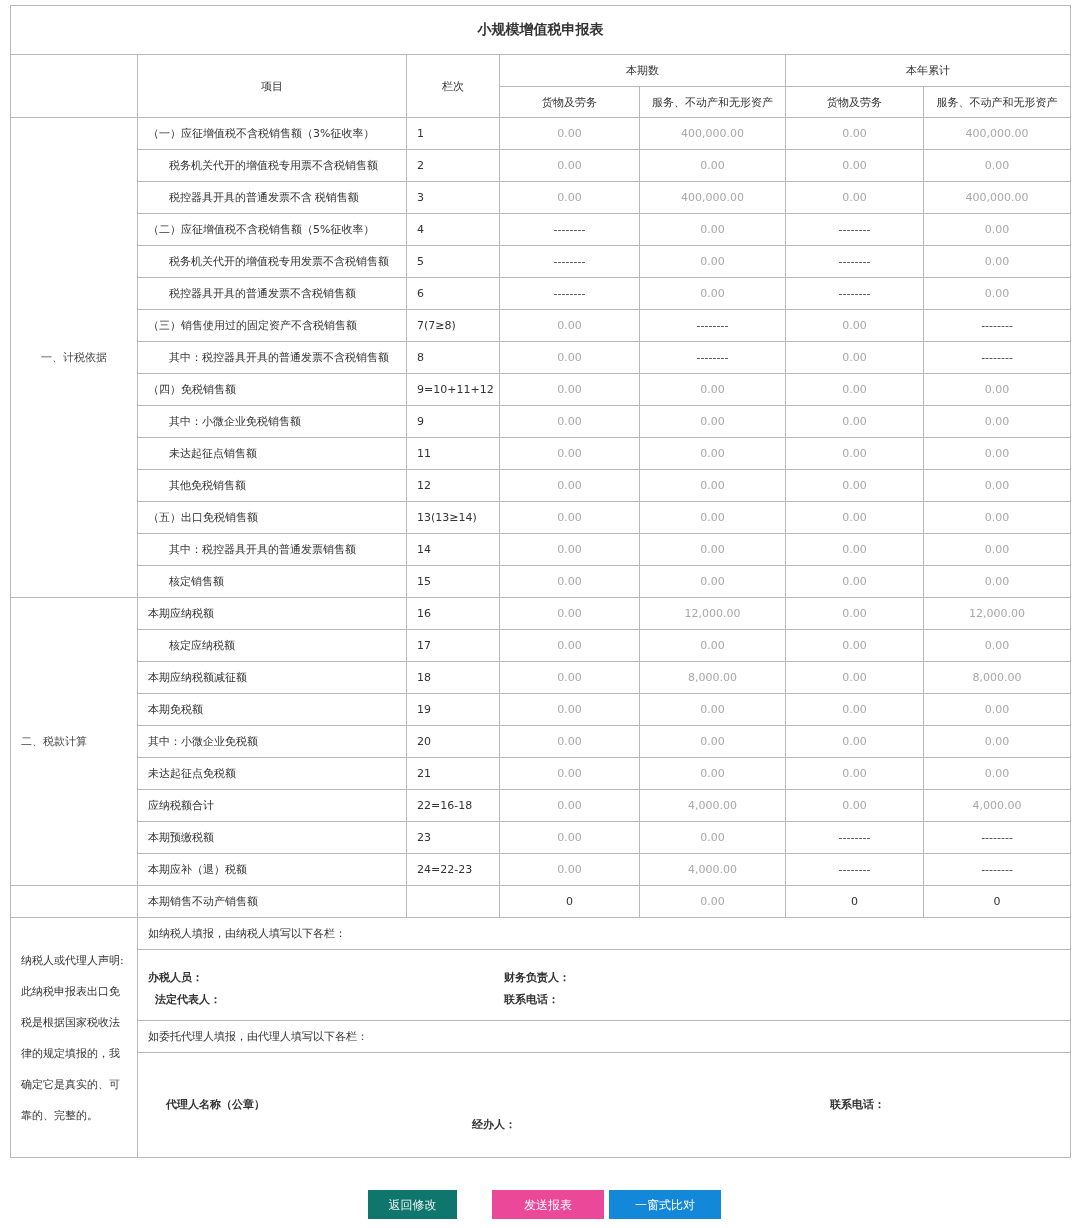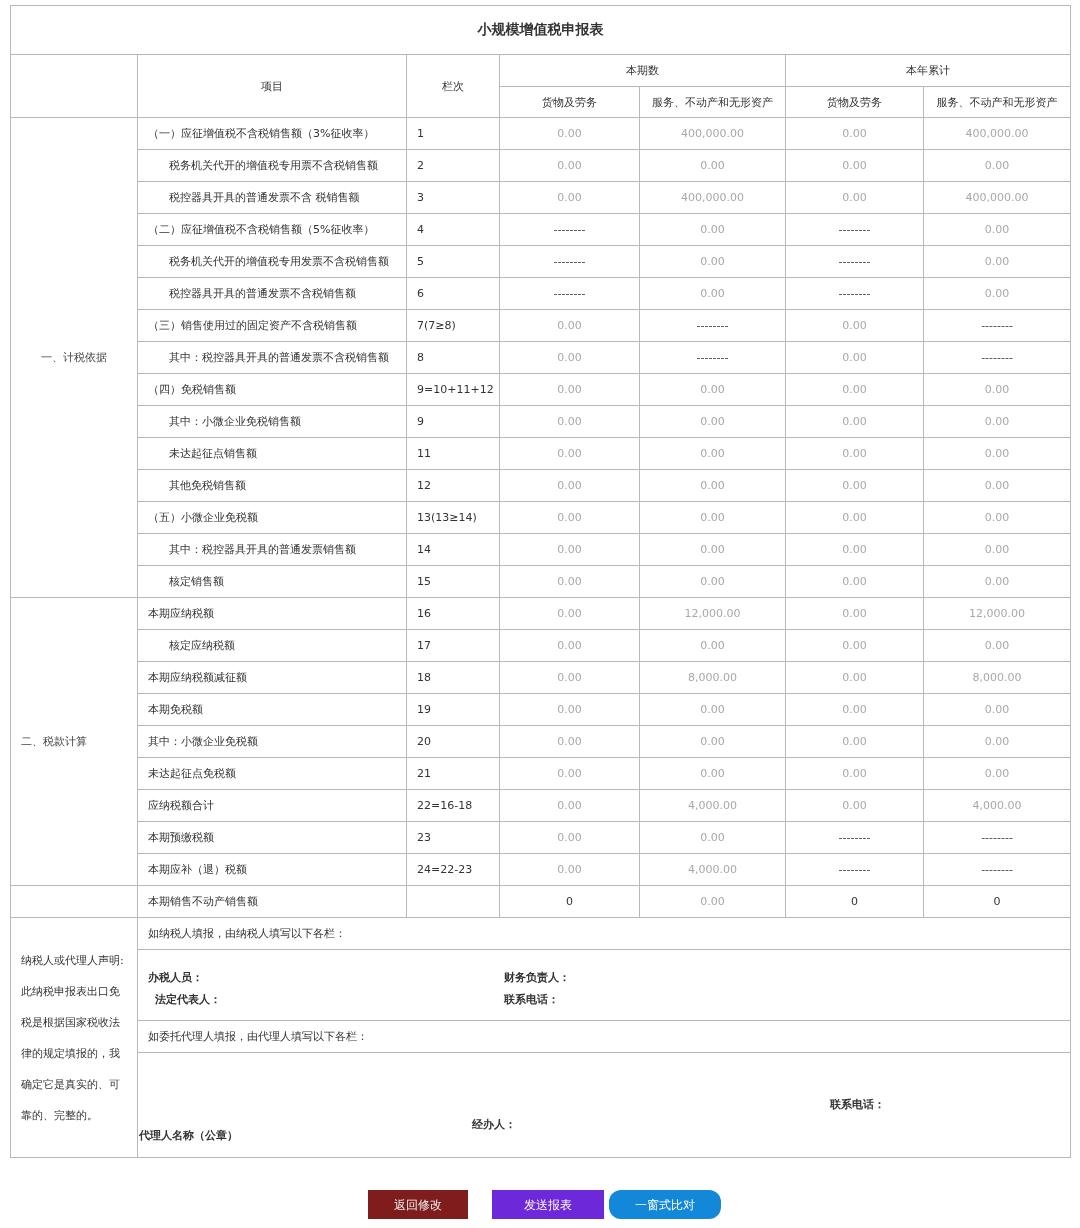--- a/index.html
+++ b/index.html
@@ -19,42 +19,42 @@
   .report .title-cell {
     height: 48px; text-align: center; font-size: 14px; font-weight: bold; color: #333; font-family: Liberation Serif, serif;
   }
   .report .hdr { text-align: center; font-size: 11px; color: #333; }
   .report .hdr-top { height: 31px; }
   .report .hdr-sub { height: 30px; }
   .report tr.data td { height: 31px; }
   .section-cell { text-align: left; padding-left: 10px !important; color: #444; font-size: 11px; }
   .section-1 { padding-left: 30px !important; }
   .item-cell { padding-left: 10px !important; color: #333; font-size: 11px; }
-  .item-cell.indent { padding-left: 31px !important; }
+  .item-cell.indent { padding-left: 31px !important; font-family: Liberation Serif, serif; }
   .line-cell { padding-left: 10px !important; color: #333; font-size: 11px; }
   .val { text-align: center; color: #a8a8a8; font-size: 11px; }
   .val.dash { color: #444; letter-spacing: 0px; }
   .val.plain { color: #333; }
   .decl-side {
     vertical-align: middle; padding: 0 8px 0 10px !important; white-space: normal !important;
     font-weight: bold; color: #333; font-size: 11px; line-height: 31px;
   }
   .decl-head { height: 31px; padding-left: 10px !important; font-weight: bold; font-size: 11px; }
   .decl-body { height: 70px; position: relative; }
   .decl-body2 { height: 104px; position: relative; }
   .lbl { position: absolute; font-weight: bold; font-size: 11px; color: #333; }
   .buttons { position: absolute; top: 1190px; left: 368px; height: 29px; }
   .btn {
     position: absolute; top: 0; height: 29px; border: none; color: #fff;
     font-family: "DejaVu Sans", "Liberation Sans", sans-serif; font-size: 12px;
     text-align: center; line-height: 29px; cursor: pointer;
   }
-  .btn-back { left: 0; width: 100px; background: #7f1d1d; color: #eef0f0; }
-  .btn-send { left: 124px; width: 112px; background: #6d28d9; }
-  .btn-compare { left: 241px; width: 112px; background: #1387d8; border-radius: 12px; }
+  .btn-back { left: 0; width: 89px; background: #0f766e; color: #eef0f0; }
+  .btn-send { left: 124px; width: 112px; background: #ec4899; }
+  .btn-compare { left: 241px; width: 112px; background: #1387d8; }
 </style>
 </head>
 <body>
 
 <table class="report">
   <colgroup>
     <col style="width:127px">
     <col style="width:269px">
     <col style="width:93px">
     <col style="width:140px">
@@ -171,21 +171,21 @@
   </tr>
   <tr class="data">
     <td class="item-cell indent">其他免税销售额</td>
     <td class="line-cell">12</td>
     <td class="val">0.00</td>
     <td class="val">0.00</td>
     <td class="val">0.00</td>
     <td class="val">0.00</td>
   </tr>
   <tr class="data">
-    <td class="item-cell">（五）小微企业免税额</td>
+    <td class="item-cell">（五）出口免税销售额</td>
     <td class="line-cell">13(13≥14)</td>
     <td class="val">0.00</td>
     <td class="val">0.00</td>
     <td class="val">0.00</td>
     <td class="val">0.00</td>
   </tr>
   <tr class="data">
     <td class="item-cell indent">其中：税控器具开具的普通发票销售额</td>
     <td class="line-cell">14</td>
     <td class="val">0.00</td>
@@ -303,21 +303,21 @@
       <span class="lbl" style="left:366px; top:20px;">财务负责人：</span>
       <span class="lbl" style="left:10px; top:42px;margin-left:7px;">法定代表人：</span>
       <span class="lbl" style="left:366px; top:42px;">联系电话：</span>
     </td>
   </tr>
   <tr>
     <td class="decl-head" colspan="6">如委托代理人填报，由代理人填写以下各栏：</td>
   </tr>
   <tr>
     <td class="decl-body2" colspan="6">
-      <span class="lbl" style="left:1px; top:44px;margin-top:31px;">代理人名称（公章）</span>
+      <span class="lbl" style="left:28px; top:44px;">代理人名称（公章）</span>
       <span class="lbl" style="left:334px; top:44px;margin-top:20px;">经办人：</span>
       <span class="lbl" style="left:692px; top:44px;">联系电话：</span>
     </td>
   </tr>
 </tbody>
   </table>
 
 <div class="buttons">
   <button class="btn btn-back">返回修改</button>
   <button class="btn btn-send">发送报表</button>

